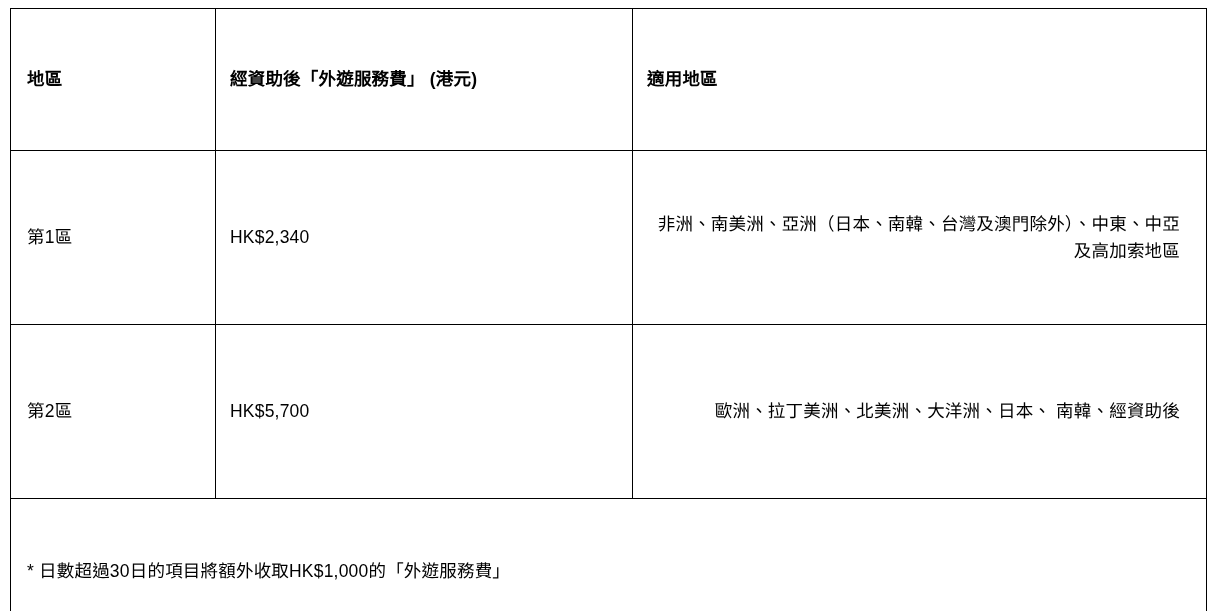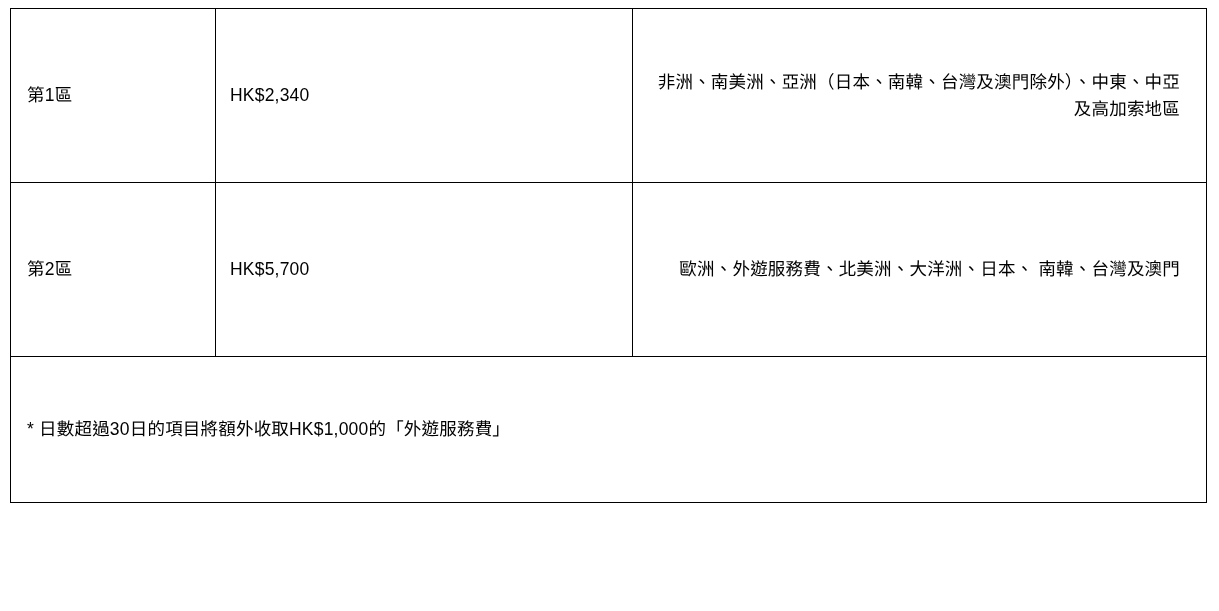--- a/index.html
+++ b/index.html
@@ -67,32 +67,37 @@
 <body>
 
 <div class="sheet">
   <table class="fee-table">
     <colgroup>
       <col class="c1">
       <col class="c2">
       <col class="c3">
     </colgroup>
     <tbody>
+      <tr class="header-row">
+        <td class="h-region">地區</td>
+        <td class="h-fee">經資助後「外遊服務費」 (港元)</td>
+        <td class="h-areas">適用地區</td>
+      </tr>
       <tr class="data-row">
         <td class="d-region">第1區</td>
         <td class="d-fee">HK$2,340</td>
         <td class="d-areas">
           <span class="areas-text">非洲、南美洲、亞洲（日本、南韓、台灣及澳門除外）、中東、中亞及高加索地區</span>
         </td>
       </tr>
       <tr class="data-row">
         <td class="d-region">第2區</td>
         <td class="d-fee">HK$5,700</td>
         <td class="d-areas">
-          <span class="areas-text">歐洲、外遊服務費、北美洲、大洋洲、日本、 南韓、台灣及澳門</span>
+          <span class="areas-text">歐洲、拉丁美洲、北美洲、大洋洲、日本、 南韓、經資助後</span>
         </td>
       </tr>
       <tr class="note-row">
         <td colspan="3">* 日數超過30日的項目將額外收取HK$1,000的「外遊服務費」</td>
       </tr>
     </tbody>
   </table>
 </div>
 
 </body></html>

